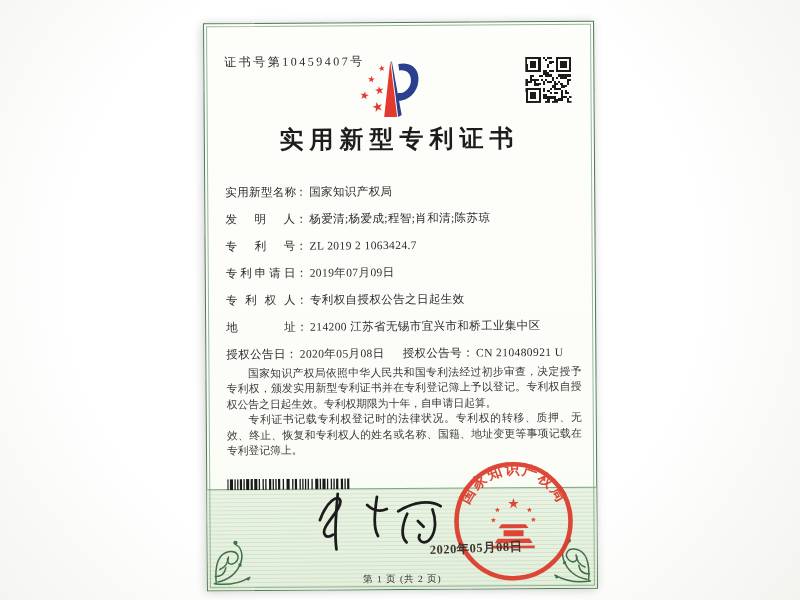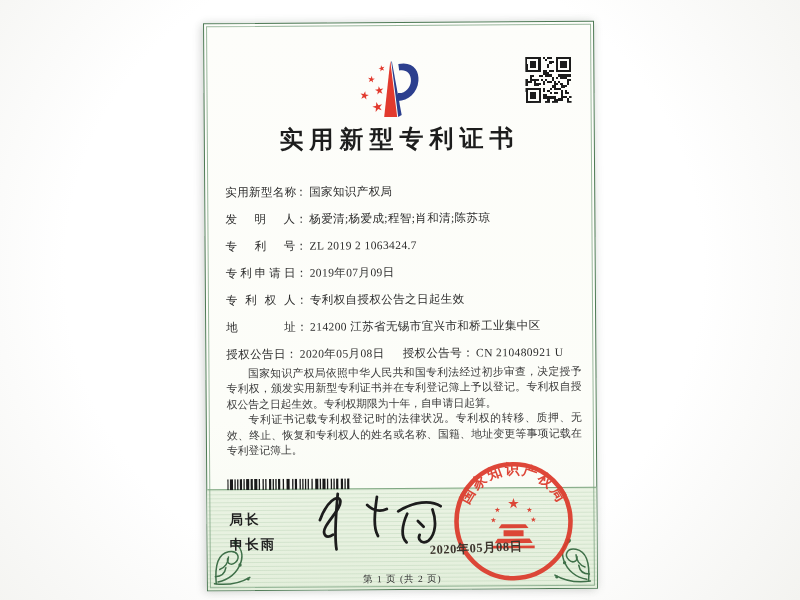--- a/index.html
+++ b/index.html
@@ -82,20 +82,21 @@
   .ornament{position:absolute;bottom:3px;width:62px;height:78px;z-index:2;}
   .ornament.left{left:3px;}
   .ornament.right{right:3px;transform:scaleX(-1);}
 </style>
 </head>
 <body>
 
 <div class="photo">
   <div class="cert">
 
+    <div class="cert-no">证书号第10459407号</div>
 
     <div class="logo">
       <span class="star">★</span>
       <span class="star">★</span>
       <span class="star">★</span>
       <span class="star">★</span>
       <span class="star">★</span>
       <svg viewBox="0 0 66 66">
         <polygon points="37,4 43.5,60 30.5,60" fill="#e23a2e"></polygon>
         <polygon points="38.5,4 48,58 44.5,60 38,5" fill="#2c3f8e"></polygon>
@@ -378,24 +379,20 @@
           <rect x="95.2" y="0" width="3.1" height="11" fill="#191919"></rect>
           <rect x="99.7" y="0" width="1.3" height="11" fill="#191919"></rect>
           <rect x="103.5" y="0" width="1.3" height="11" fill="#191919"></rect>
           <rect x="106.2" y="0" width="1.3" height="11" fill="#191919"></rect>
           <rect x="108.9" y="0" width="2.2" height="11" fill="#191919"></rect>
           <rect x="113.6" y="0" width="2.2" height="11" fill="#191919"></rect>
           <rect x="117.2" y="0" width="1.3" height="11" fill="#191919"></rect>
           <rect x="119.9" y="0" width="2.2" height="11" fill="#191919"></rect>
         </svg></div>
 
-    <div class="officer">
-      <div class="otitle">局长</div>
-      <div class="oname">申长雨</div>
-    </div>
 
     <svg class="signature" viewBox="0 0 190 95">
       <g fill="none" stroke="#1c1c1c" stroke-width="3.4" stroke-linecap="round" stroke-linejoin="round">
         <path d="M30,42 C38,20 52,10 55,18 C57,26 44,38 37,50 C32,59 37,66 46,60"></path>
         <path d="M52,10 C50,32 47,58 50,78"></path>
         <path d="M88,24 C94,30 103,33 112,29"></path>
         <path d="M100,14 C97,34 95,52 101,62"></path>
         <path d="M126,32 C145,20 166,18 178,26"></path>
         <path d="M137,35 C130,50 129,64 136,70"></path>
         <path d="M168,30 C173,44 172,60 163,68 C156,73 149,68 152,61"></path>

